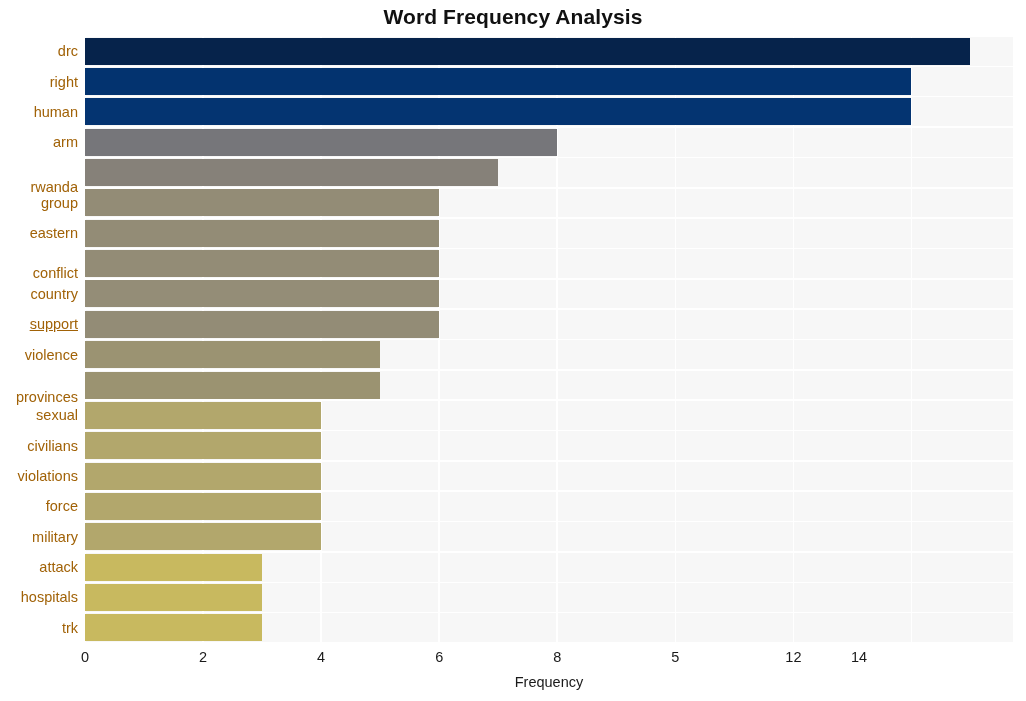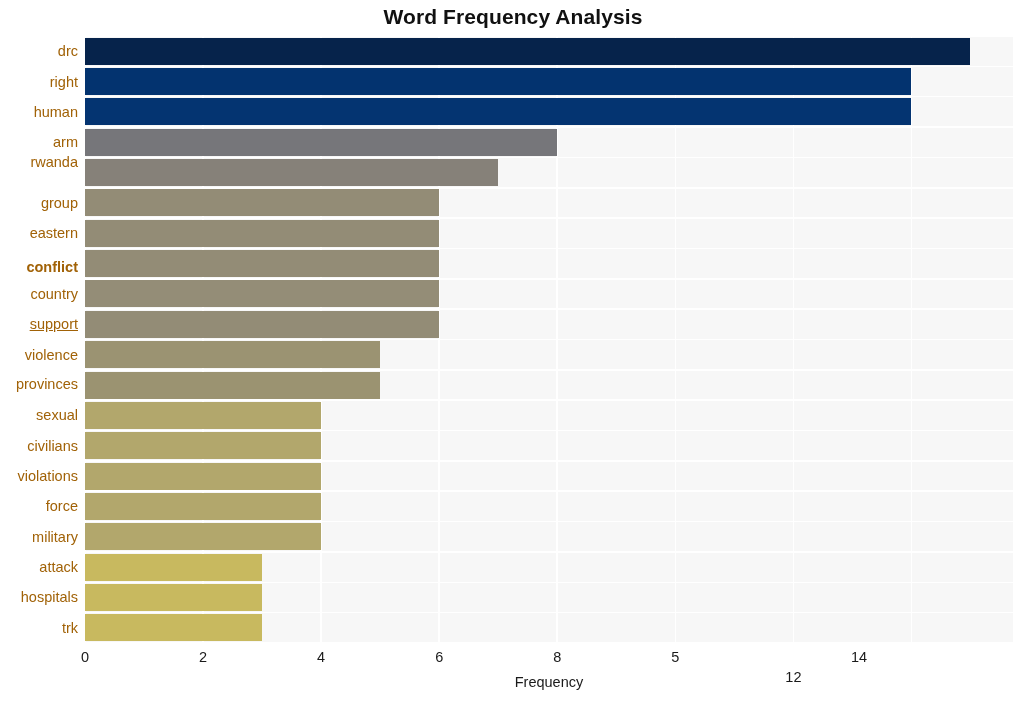--- a/index.html
+++ b/index.html
@@ -158,43 +158,43 @@
         <div class="bar" title="hospitals: 3" style="top: 547.975px; width: 177.099px; background: rgb(200, 185, 95);"></div>
         <div class="bar" title="trk: 3" style="top: 578.325px; width: 177.099px; background: rgb(200, 185, 95);"></div>
       </div>
   </div>
 
   <div id="ytick-labels">
       <div class="ytick-label" style="top: 8.175px;">drc</div>
       <div class="ytick-label" style="top: 38.525px;">right</div>
       <div class="ytick-label" style="top: 68.875px;">human</div>
       <div class="ytick-label" style="top: 99.225px;">arm</div>
-      <div class="ytick-label" style="top: 119px;">rwanda</div>
+      <div class="ytick-label" style="top: 144px;">rwanda</div>
       <div class="ytick-label" style="top: 159.925px;">group</div>
       <div class="ytick-label" style="top: 190.275px;">eastern</div>
-      <div class="ytick-label" style="top: 224px; font-weight: bold;">conflict</div>
+      <div class="ytick-label" style="top: 230px;">conflict</div>
       <div class="ytick-label" style="top: 250.975px;">country</div>
       <div class="ytick-label" style="top: 281.325px; text-decoration: underline;">support</div>
       <div class="ytick-label" style="top: 311.675px;">violence</div>
-      <div class="ytick-label" style="top: 341px;">provinces</div>
+      <div class="ytick-label" style="top: 354px;">provinces</div>
       <div class="ytick-label" style="top: 372.375px;">sexual</div>
       <div class="ytick-label" style="top: 402.725px;">civilians</div>
       <div class="ytick-label" style="top: 433.075px;">violations</div>
       <div class="ytick-label" style="top: 463.425px;">force</div>
       <div class="ytick-label" style="top: 493.775px;">military</div>
       <div class="ytick-label" style="top: 524.125px;">attack</div>
       <div class="ytick-label" style="top: 554.475px;">hospitals</div>
       <div class="ytick-label" style="top: 584.825px; margin-left: 36px;">trk</div>
     </div>
   <div id="xtick-labels">
       <div class="xtick-label" style="left: 85px;">0</div>
       <div class="xtick-label" style="left: 203.066px;">2</div>
       <div class="xtick-label" style="left: 321.132px;">4</div>
       <div class="xtick-label" style="left: 439.198px;">6</div>
       <div class="xtick-label" style="left: 557.265px;">8</div>
       <div class="xtick-label" style="left: 675.331px;">5</div>
-      <div class="xtick-label" style="left: 793.397px; margin-top: 20px;">12</div>
+      <div class="xtick-label" style="left: 793.397px;">12</div>
       <div class="xtick-label" style="left: 859px;">14</div>
     </div>
 
   <div id="xaxis-title">Frequency</div>
 
 </div>
 
 </body></html>

